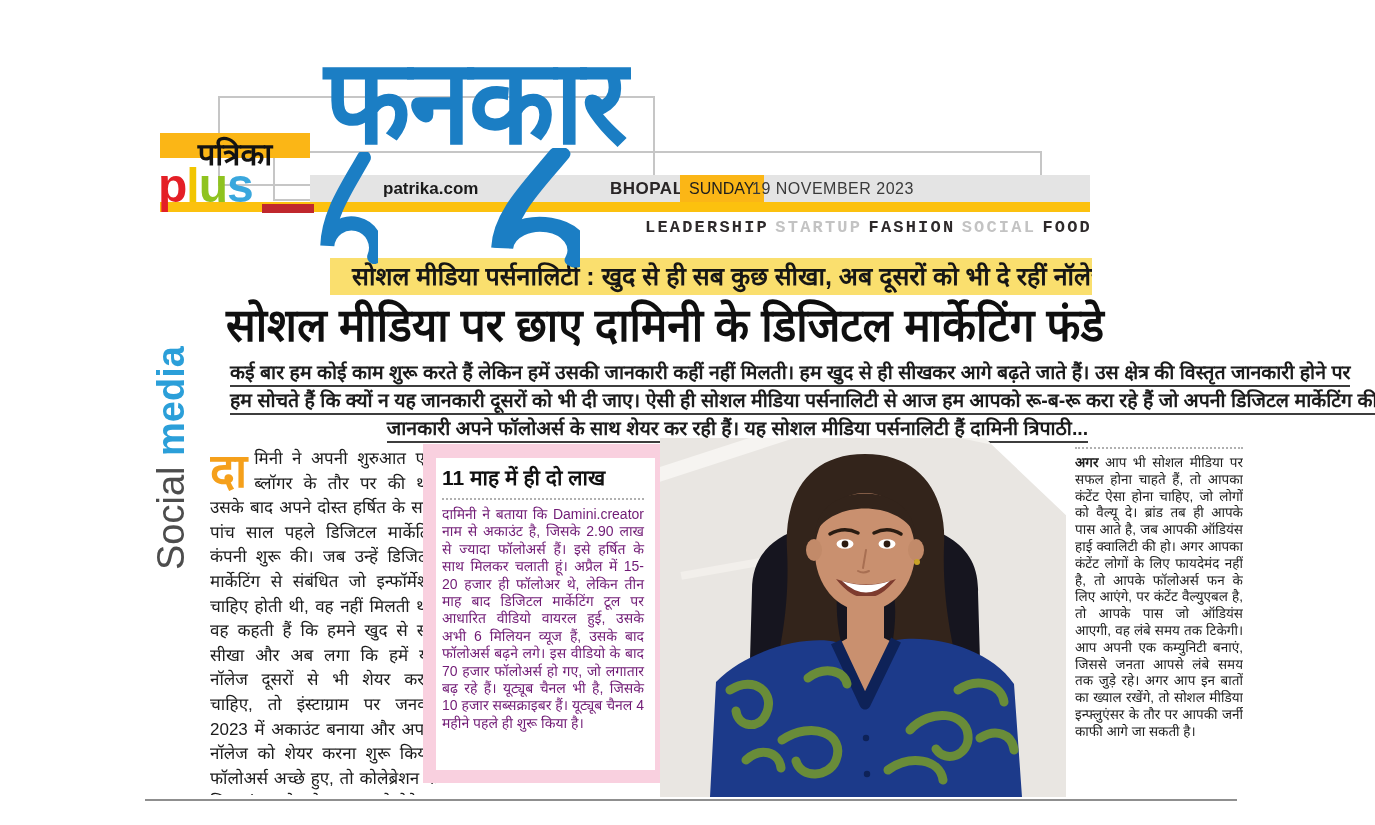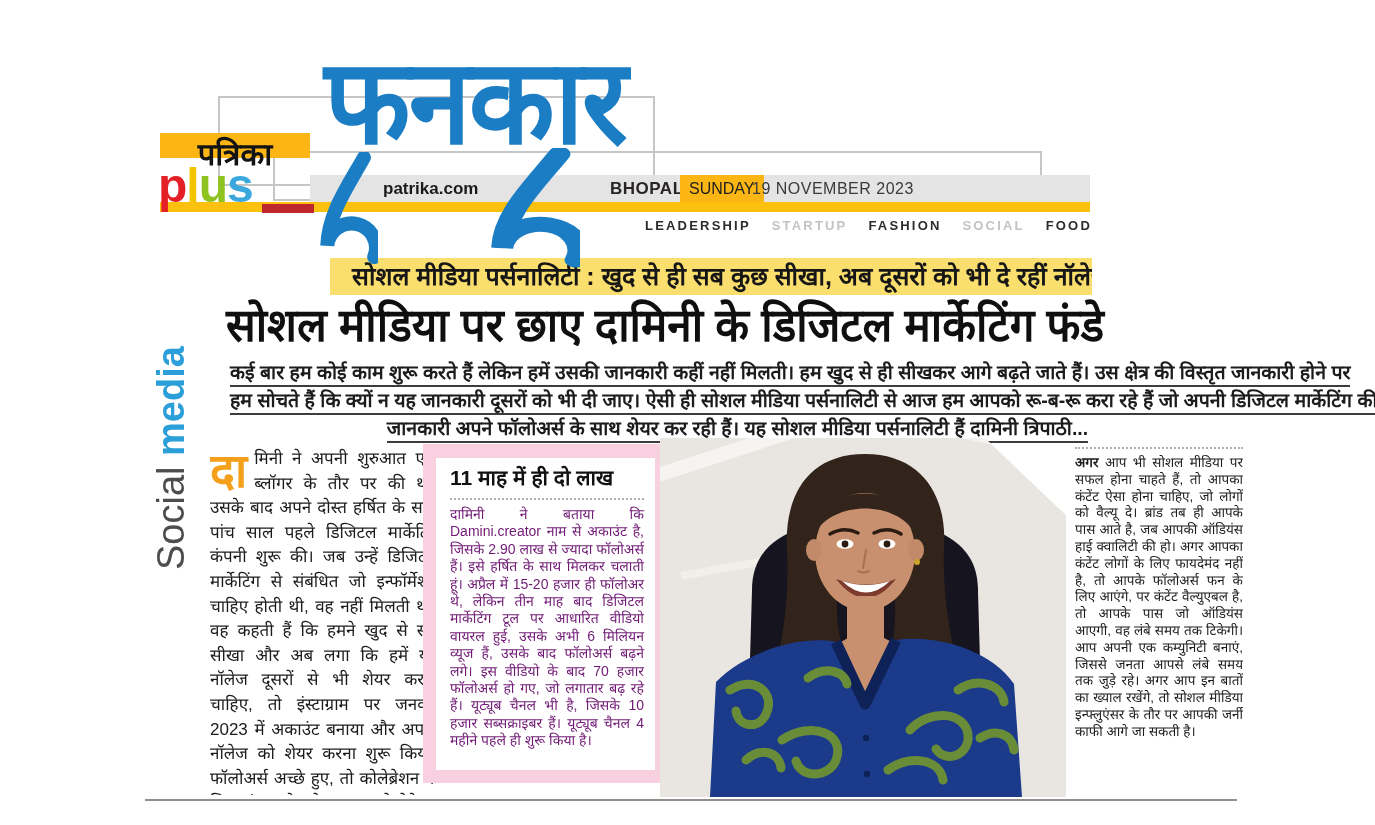--- a/index.html
+++ b/index.html
@@ -34,22 +34,22 @@
   .gray-bar span { position:absolute; line-height:27px; white-space:nowrap; }
   .site-name { left:73px; font-weight:700; font-size:17px; color:#1a1a1a; }
   .city-name { left:300px; font-weight:700; font-size:17px; color:#292526; letter-spacing:0.5px; }
   .day-badge { left:370px; background:#fbb616; padding:0 9px; font-size:16px; color:#1e1e1e; }
   .date-text { left:442px; font-size:16px; color:#3a3a3a; letter-spacing:0.5px; }
 
   .yellow-bar { position:absolute; left:160px; top:202px; width:930px; height:10px;
     background:#fcc10e; z-index:2; }
 
   .nav-row { position:absolute; left:645px; top:218px; width:447px; display:flex;
-    justify-content:space-between; z-index:2; font-size:13px; font-weight:700;
-    letter-spacing:2.2px; color:#2e2a2b; }
+    justify-content:space-between; z-index:2; font-size:17px; font-weight:700;
+    letter-spacing:2.2px; color:#2e2a2b;font-family:Liberation Mono, monospace; }
   .nav-row .muted { color:#c3c3c3; }
 
   
   .kicker { position:absolute; left:330px; top:258px; width:762px; height:37px;
     background:#fadf6e; z-index:2; font-size:25px; font-weight:700; color:#161616;
     line-height:37px; padding-left:22px; white-space:nowrap; overflow:hidden; }
   .headline { position:absolute; left:185px; top:296px; width:960px; text-align:center;
     font-size:44px; font-weight:700; color:#0f0f0f; line-height:58px; transform:scaleY(1.04);
     white-space:nowrap; }
   .standfirst { position:absolute; left:230px; top:361px; width:1015px; text-align:center;
@@ -68,21 +68,21 @@
 
   
   .left-col { position:absolute; left:210px; top:447px; width:228px; height:348px;
     font-size:17px; line-height:24.6px; color:#1b1b1b; text-align:justify; overflow:hidden; }
   .dropcap { float:left; font-size:47px; line-height:42px; font-weight:700; color:#f5a01b;
     margin:3px 7px 0 0; }
 
   .followers-box { position:absolute; left:423px; top:444px; width:245px; height:339px;
     background:#f9d0df; z-index:1; }
   .followers-inner { position:absolute; left:13px; top:14px; right:13px; bottom:13px;
-    background:#ffffff; padding:7px 11px 4px 14px; overflow:hidden; }
+    background:#ffffff; padding:7px 11px 4px 6px; overflow:hidden; }
   .box-title { font-size:21px; font-weight:700; color:#111111; line-height:26px; }
   .dotted-rule { border-top:2px dotted #b0b0b0; margin:7px 0 6px 0; }
   .box-body { font-size:14px; line-height:17.4px; color:#701a75; text-align:justify; }
 
   .photo-wrap { position:absolute; left:660px; top:438px; width:406px; height:359px;
     clip-path:polygon(0 0, 80% 0, 100% 21.5%, 100% 100%, 0 100%); z-index:1; }
 
   .right-col { position:absolute; left:1075px; top:440px; width:168px; height:352px; overflow:hidden; }
   .right-title { font-size:20.5px; font-weight:700; color:#111111; line-height:25px; }
   .right-body { font-size:13.5px; line-height:16.8px; color:#1c1c1c; text-align:justify; }

